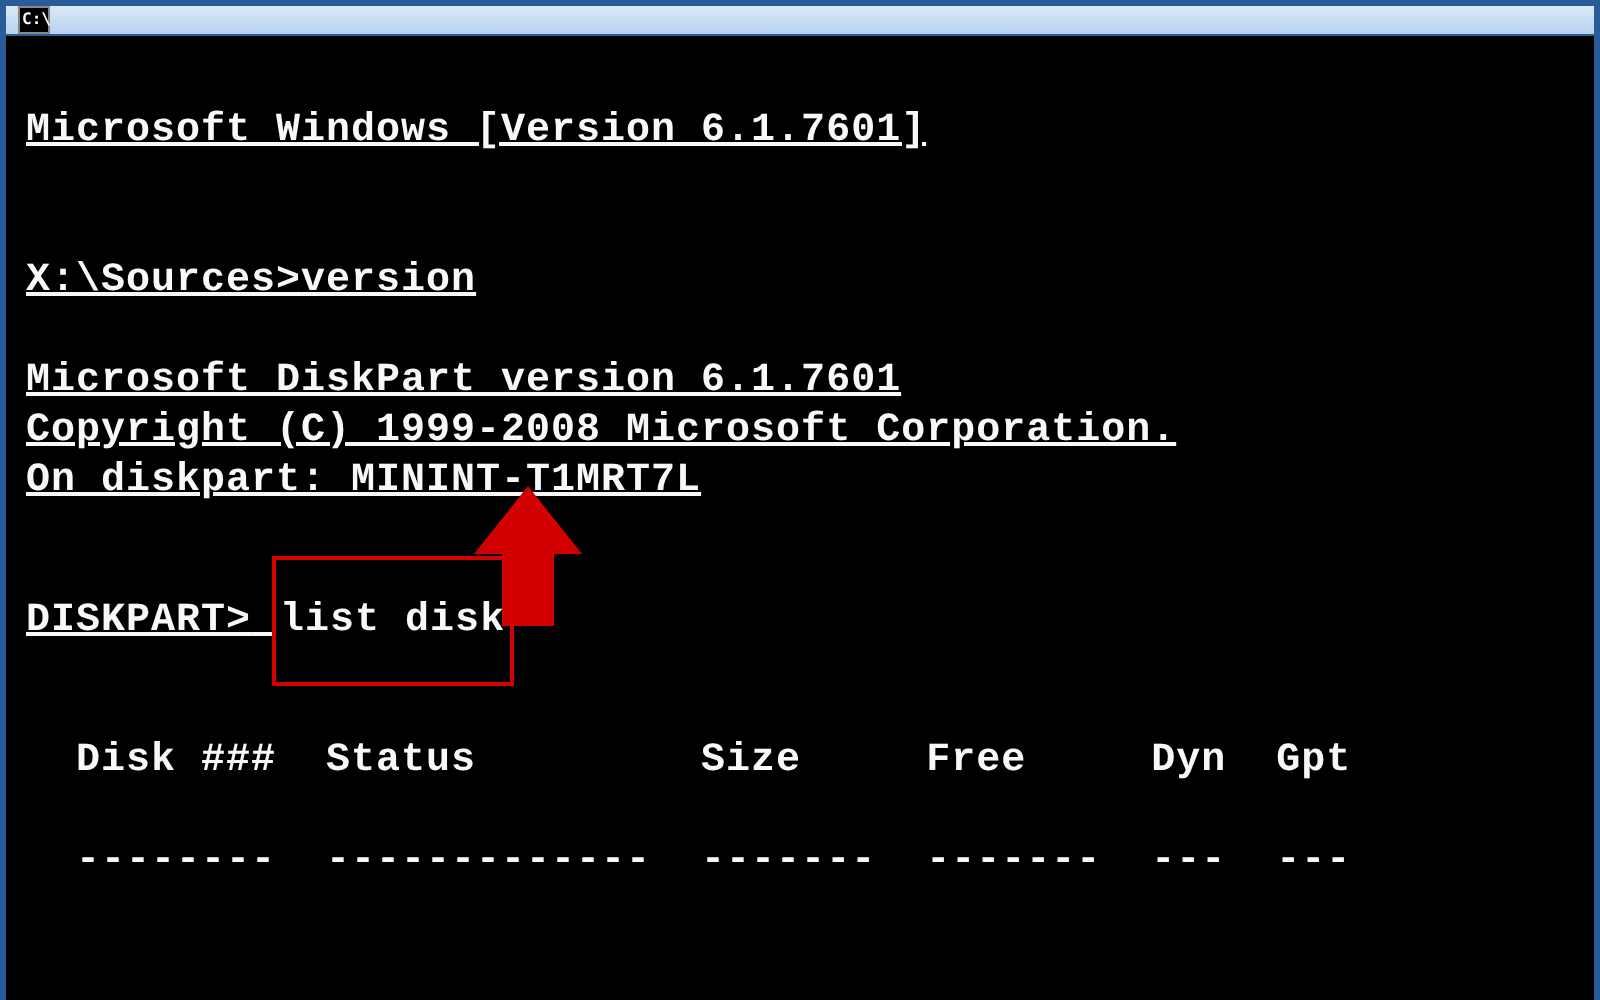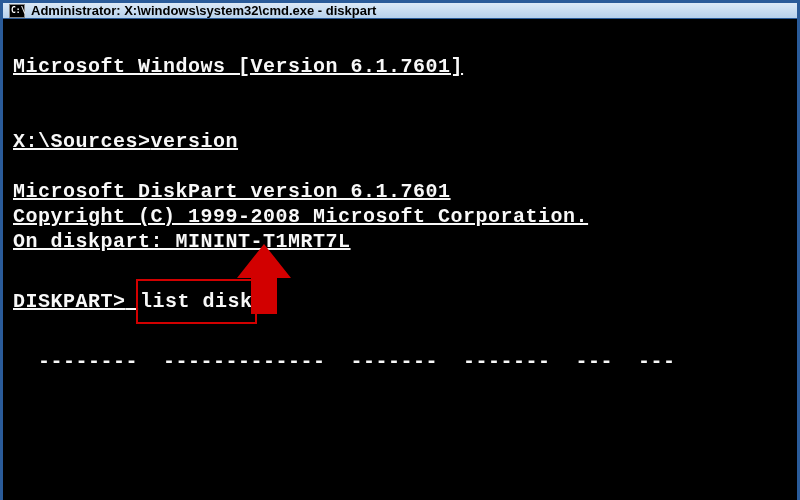--- a/index.html
+++ b/index.html
@@ -49,53 +49,53 @@
       padding: 10px 10px;
       font-weight: bold;
       white-space: pre;
       letter-spacing: 0.5px;
       position: relative;
     }
     .line { white-space: pre; text-decoration: underline; }
     .highlight-box {
       border: 2px solid #d20000;
       display: inline-block;
-      padding: 8px 2px;
+      padding: 18px 2px;
       margin-left: -2px;
     }
     .red-arrow {
       position: absolute;
       left: 234px;
       top: 225px;
       width: 54px;
       height: 70px;
       pointer-events: none;
     }
     .row { display: block; white-space: pre; }
   </style>
 </head>
 <body>
 
 <div class="window-frame">
   <div class="titlebar">
     <div class="cmd-icon">C:\</div>
-    <span>Administrator: X:\windows\system32\cmd.exe - diskpart</span>
   </div>
   <div class="terminal">
 <span class="line">Microsoft Windows [Version 6.1.7601]</span>
 
 
 <span class="line"><span>X:\Sources&gt;</span><span>version</span></span>
 
 <span class="line">Microsoft DiskPart version 6.1.7601</span>
 <span class="line">Copyright (C) 1999-2008 Microsoft Corporation.</span>
 <span class="line">On diskpart: MININT-T1MRT7L</span>
 
 <span class="line"><span>DISKPART&gt;</span> <span class="highlight-box"><span>list disk</span></span></span>
 
+<span class="row">  Disk ###  Status         Size     Free     Dyn  Gpt</span>
 <span class="row">  --------  -------------  -------  -------  ---  ---</span>
 
 
     <svg class="red-arrow" viewBox="0 0 54 70">
       <polygon points="27,0 54,34 40,34 40,70 14,70 14,34 0,34" fill="#d20000"></polygon>
     </svg>
   </div>
 </div>
 
 </body></html>

